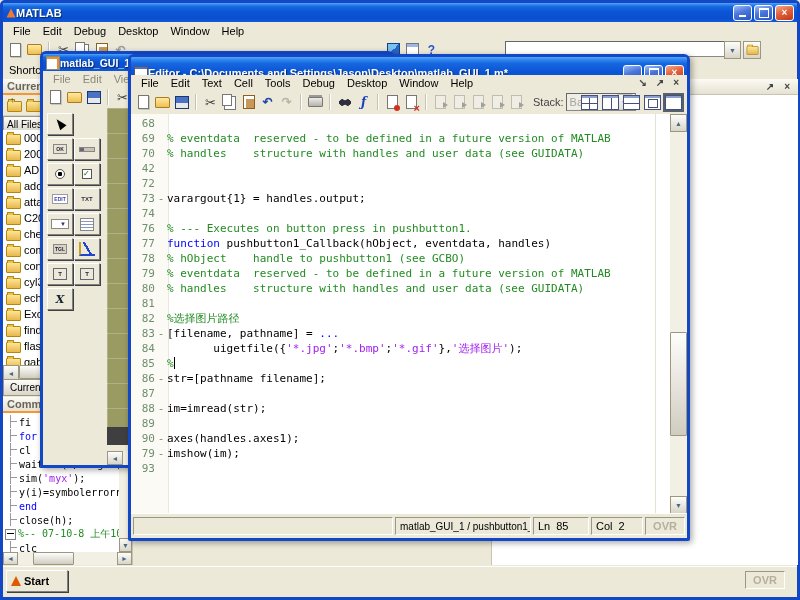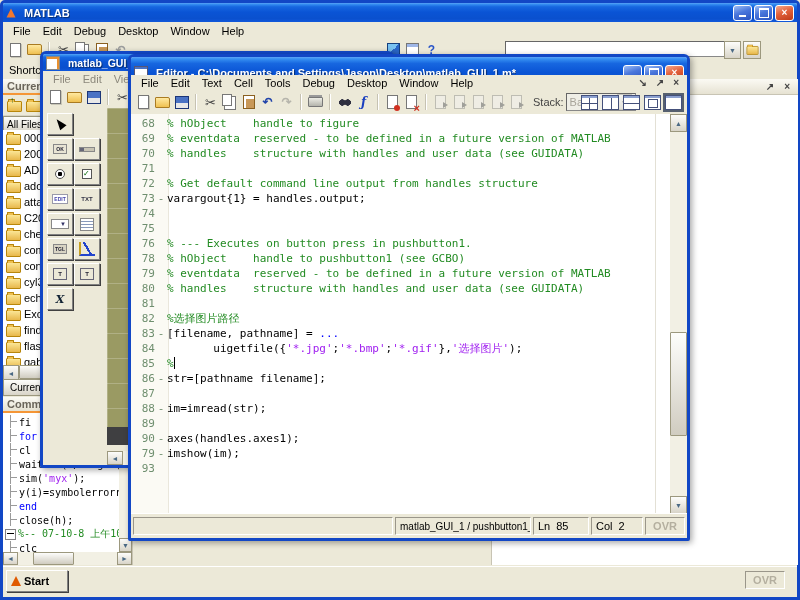--- a/index.html
+++ b/index.html
@@ -2,21 +2,21 @@
 <html><head>
 <meta charset="utf-8">
 <style>
   html,body{margin:0;padding:0}
   body{width:800px;height:600px;position:relative;overflow:hidden;background:#ECE9D8;
        font-family:"Liberation Sans",sans-serif;font-size:11px;color:#000;cursor:default}
   .abs{position:absolute}
   
   .xpwin{position:absolute;border:3px solid #1247C5;background:#ECE9D8;border-radius:6px 6px 2px 2px;
          box-shadow:2px 2px 6px rgba(0,0,0,.35)}
-  .titlebar{position:absolute;left:0;right:0;top:0;height:19px;display:flex;align-items:center;gap:8px;
+  .titlebar{position:absolute;left:0;right:0;top:0;height:19px;display:flex;align-items:center;gap:0;
     padding:0 3px;color:#fff;font-weight:bold;font-size:11px;white-space:nowrap;overflow:hidden;
     background:linear-gradient(180deg,#5DA4F6 0%,#3690F2 6%,#1767E0 20%,#0A54D5 48%,#0A50CE 82%,#1158DB 100%);
     border-radius:2px 2px 0 0}
   .tb-title{text-shadow:1px 1px 1px rgba(0,0,0,.5);overflow:hidden;text-overflow:ellipsis}
   .tb-btns{margin-left:auto;display:flex;gap:2px;flex:none}
   .tbtn{width:17px;height:14px;border:1px solid #fff;border-radius:3px;display:flex;align-items:center;
     justify-content:center;color:#fff;font-size:10px;font-weight:bold;line-height:1;
     background:linear-gradient(160deg,#9DBDF4 0%,#4A77DC 45%,#2A53C0 100%)}
   .tbtn.min::after{content:"";width:7px;height:2px;background:#fff;margin-top:7px}
   .tbtn.max::after{content:"";width:8px;height:7px;border:1px solid #fff;border-top-width:2px}
@@ -457,61 +457,59 @@
     </span>
   </div>
 
   <div class="abs" style="left:0;right:0;top:57px;bottom:24px;background:#fff;overflow:hidden">
     <div class="abs" style="left:0;top:0;bottom:0;width:37px;background:#FBFAF4;border-right:1px solid #EAE7DC"></div>
     <div class="abs" style="left:524px;top:0;bottom:0;width:1px;background:#E3E0D5"></div>
     <div class="abs" style="left:0;right:17px;top:2px">
         <div class="cl">
           <span class="cl-n">68</span>
           <span class="cl-d"></span>
-          <span class="cl-c"><span class="syn-c">% hObject    handle to figure</span></span>
         </div>
         <div class="cl">
           <span class="cl-n">69</span>
           <span class="cl-d"></span>
           <span class="cl-c"><span class="syn-c">% eventdata  reserved - to be defined in a future version of MATLAB</span></span>
         </div>
         <div class="cl">
           <span class="cl-n">70</span>
           <span class="cl-d"></span>
           <span class="cl-c"><span class="syn-c">% handles    structure with handles and user data (see GUIDATA)</span></span>
         </div>
         <div class="cl">
-          <span class="cl-n">71</span>
+          <span class="cl-n">42</span>
           <span class="cl-d"></span>
           <span class="cl-c"></span>
         </div>
         <div class="cl">
           <span class="cl-n">72</span>
           <span class="cl-d"></span>
-          <span class="cl-c"><span class="syn-c">% Get default command line output from handles structure</span></span>
         </div>
         <div class="cl">
           <span class="cl-n">73</span>
           <span class="cl-d">-</span>
           <span class="cl-c"><span class="syn-p">varargout{1} = handles.output;</span></span>
         </div>
         <div class="cl">
           <span class="cl-n">74</span>
           <span class="cl-d"></span>
           <span class="cl-c"></span>
         </div>
         <div class="cl">
-          <span class="cl-n">75</span>
-          <span class="cl-d"></span>
-          <span class="cl-c"></span>
-        </div>
-        <div class="cl">
           <span class="cl-n">76</span>
           <span class="cl-d"></span>
           <span class="cl-c"><span class="syn-c">% --- Executes on button press in pushbutton1.</span></span>
+        </div>
+        <div class="cl">
+          <span class="cl-n">77</span>
+          <span class="cl-d"></span>
+          <span class="cl-c"><span class="syn-k">function</span><span class="syn-p"> pushbutton1_Callback(hObject, eventdata, handles)</span></span>
         </div>
         <div class="cl">
           <span class="cl-n">78</span>
           <span class="cl-d"></span>
           <span class="cl-c"><span class="syn-c">% hObject    handle to pushbutton1 (see GCBO)</span></span>
         </div>
         <div class="cl">
           <span class="cl-n">79</span>
           <span class="cl-d"></span>
           <span class="cl-c"><span class="syn-c">% eventdata  reserved - to be defined in a future version of MATLAB</span></span>

